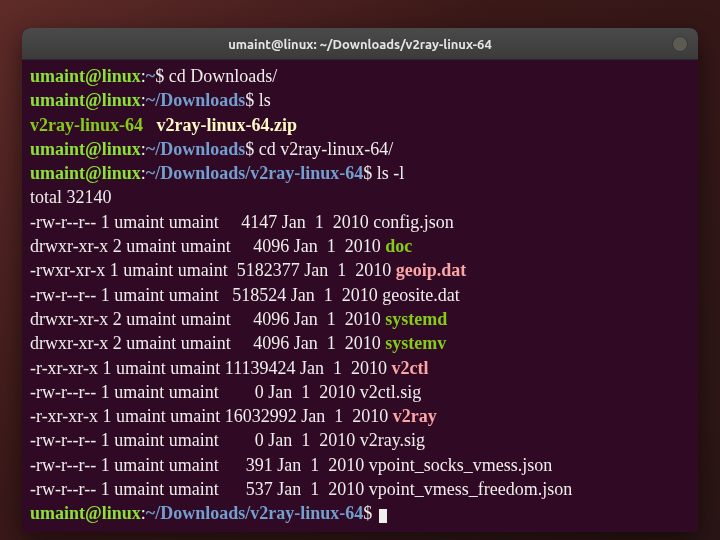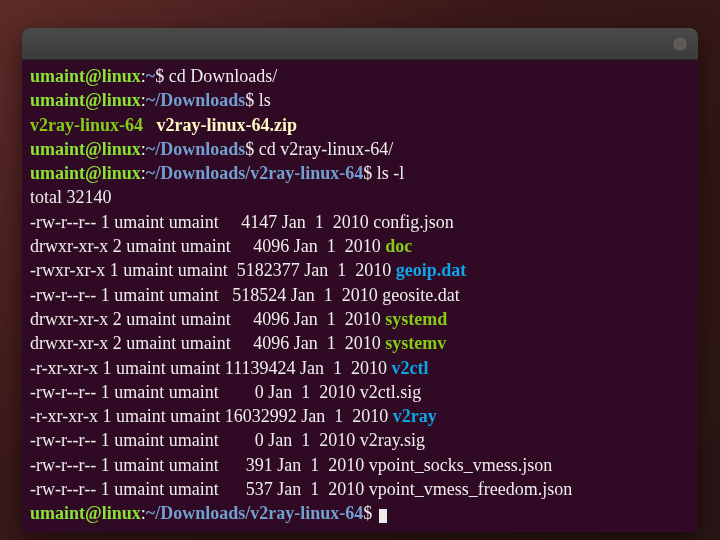--- a/index.html
+++ b/index.html
@@ -75,32 +75,33 @@
       padding: 4px 8px;
       white-space: pre;
       font-family: Liberation Serif, serif;
       overflow: hidden;
     }
     .line { display: block; }
     .c-green { color: #8ae234; font-weight: bold; }
     .c-blue  { color: #729fcf; font-weight: bold; }
     .c-red   { color: #fef9c3; font-weight: bold; }
     .c-white { color: #eeeeec; }
-    .c-exec  { color: #0ea5e9; font-weight: bold; }
+    .c-exec  { color: #fca5a5; font-weight: bold; }
     .c-dir   { color: #84cc16; font-weight: bold; }
     .cursor {
       display: inline-block;
       width: 8px;
       height: 14px;
       background: #eeeeec;
       vertical-align: text-bottom;
       margin-left: 2px;
     }
   </style>
 </head>
 <body>
 
 <div class="window">
   <div class="titlebar">
+    <span class="titlebar-title">umaint@linux: ~/Downloads/v2ray-linux-64</span>
     <span class="titlebar-btn"></span>
   </div>
   <div class="terminal-body"><span class="line"><span class="c-green">umaint@linux</span><span class="c-white">:</span><span class="c-blue">~</span><span class="c-white">$ </span><span class="c-white">cd Downloads/</span></span><span class="line"><span class="c-green">umaint@linux</span><span class="c-white">:</span><span class="c-blue">~/Downloads</span><span class="c-white">$ </span><span class="c-white">ls</span></span><span class="line"><span class="c-dir">v2ray-linux-64</span><span>   </span><span class="c-red">v2ray-linux-64.zip</span></span><span class="line"><span class="c-green">umaint@linux</span><span class="c-white">:</span><span class="c-blue">~/Downloads</span><span class="c-white">$ </span><span class="c-white">cd v2ray-linux-64/</span></span><span class="line"><span class="c-green">umaint@linux</span><span class="c-white">:</span><span class="c-blue">~/Downloads/v2ray-linux-64</span><span class="c-white">$ </span><span class="c-white">ls -l</span></span><span class="line">total 32140</span><span id="listing-container"><span class="line"><span class="c-white">-rw-r--r-- 1 umaint umaint     4147 Jan  1  2010 </span><span class="c-white">config.json</span></span><span class="line"><span class="c-white">drwxr-xr-x 2 umaint umaint     4096 Jan  1  2010 </span><span class="c-dir">doc</span></span><span class="line"><span class="c-white">-rwxr-xr-x 1 umaint umaint  5182377 Jan  1  2010 </span><span class="c-exec">geoip.dat</span></span><span class="line"><span class="c-white">-rw-r--r-- 1 umaint umaint   518524 Jan  1  2010 </span><span class="c-white">geosite.dat</span></span><span class="line"><span class="c-white">drwxr-xr-x 2 umaint umaint     4096 Jan  1  2010 </span><span class="c-dir">systemd</span></span><span class="line"><span class="c-white">drwxr-xr-x 2 umaint umaint     4096 Jan  1  2010 </span><span class="c-dir">systemv</span></span><span class="line"><span class="c-white">-r-xr-xr-x 1 umaint umaint 11139424 Jan  1  2010 </span><span class="c-exec">v2ctl</span></span><span class="line"><span class="c-white">-rw-r--r-- 1 umaint umaint        0 Jan  1  2010 </span><span class="c-white">v2ctl.sig</span></span><span class="line"><span class="c-white">-r-xr-xr-x 1 umaint umaint 16032992 Jan  1  2010 </span><span class="c-exec">v2ray</span></span><span class="line"><span class="c-white">-rw-r--r-- 1 umaint umaint        0 Jan  1  2010 </span><span class="c-white">v2ray.sig</span></span><span class="line"><span class="c-white">-rw-r--r-- 1 umaint umaint      391 Jan  1  2010 </span><span class="c-white">vpoint_socks_vmess.json</span></span><span class="line"><span class="c-white">-rw-r--r-- 1 umaint umaint      537 Jan  1  2010 </span><span class="c-white">vpoint_vmess_freedom.json</span></span></span><span class="line"><span class="c-green">umaint@linux</span><span class="c-white">:</span><span class="c-blue">~/Downloads/v2ray-linux-64</span><span class="c-white">$ </span><span class="cursor"></span></span></div>
 </div>
 
 </body></html>

